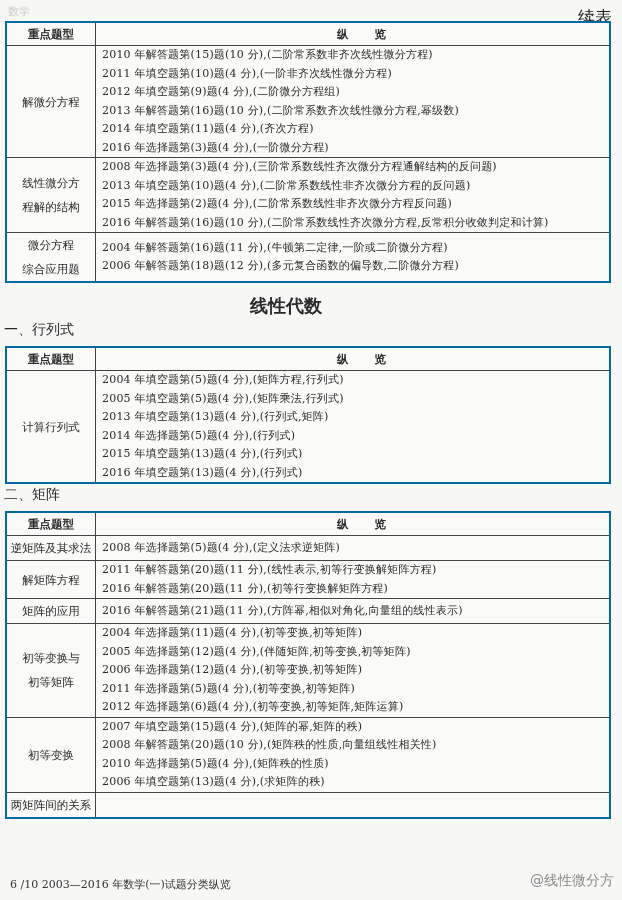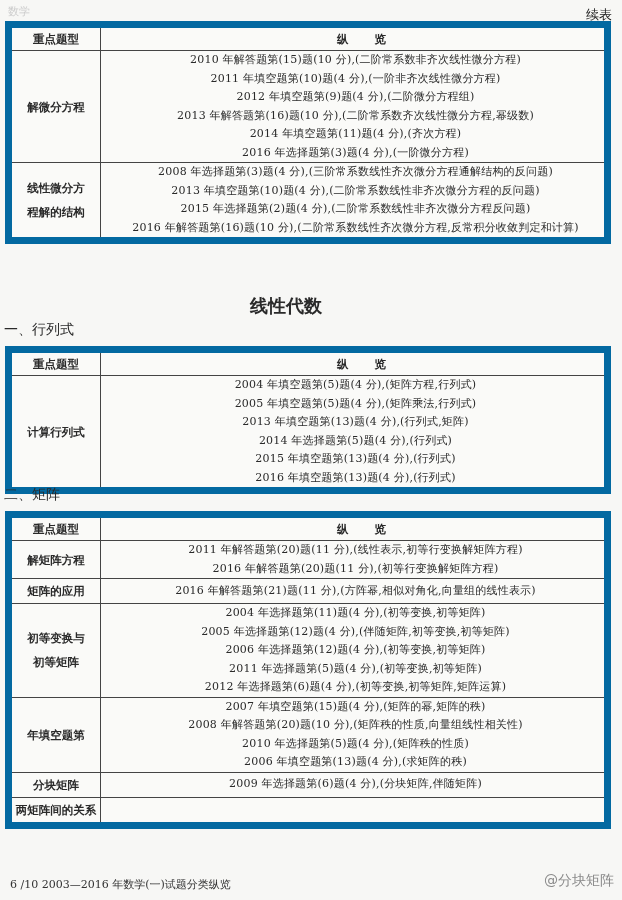--- a/index.html
+++ b/index.html
@@ -4,44 +4,44 @@
 <style>
   html, body { margin: 0; padding: 0; }
   body {
     width: 622px; height: 900px; overflow: hidden;
     background: #f7f7f5;
     font-family: "DejaVu Serif", "Liberation Serif", serif;
     color: #2a2a2a;
     position: relative;
   }
   .ghost-corner { position: absolute; left: 8px; top: 4px; font-size: 11px; color: #ccc; }
-  .continued { position: absolute; right: 10px; top: 6px; font-size: 13px; color: #222; }
+  .continued { position: absolute; right: 10px; top: 6px; font-size: 17px; color: #222; }
   table.t {
     position: absolute; left: 5px; width: 606px;
     border-collapse: collapse;
-    border: 7px solid #0369a1;
+    border: 2px solid #0369a1;
     background: #fafaf8;
   }
   table.t td, table.t th {
     border: 1px solid #444;
     padding: 0;
     font-size: 11.5px;
   }
   table.t th {
     height: 22px; font-weight: bold;
     font-family: "DejaVu Sans", "Liberation Sans", sans-serif;
     font-size: 11.5px;
   }
   td.cat {
     width: 88px; text-align: center; vertical-align: middle;
-    font-weight: bold;
+    font-weight: normal;
     font-family: "DejaVu Sans", "Liberation Sans", sans-serif;
     font-size: 11.5px; line-height: 24px;
   }
-  td.items { padding-left: 6px !important; vertical-align: middle; text-align: center; }
+  td.items { padding-left: 6px !important; vertical-align: middle; }
   .item { height: 18.5px; line-height: 18.5px; white-space: nowrap; font-size: 11px; letter-spacing: 0.2px; }
   th.overview span { letter-spacing: 26px; margin-left: 44px; }
   .section-title {
     position: absolute; left: 0; width: 572px; text-align: center;
     font-family: "DejaVu Sans", "Liberation Sans", sans-serif;
     font-weight: bold; font-size: 18px; top: 294px;
   }
   .sub-title { position: absolute; left: 4px; font-size: 14px; }
   .footer { position: absolute; left: 10px; top: 877px; font-size: 11px; color: #333; text-align: center; }
   .watermark { position: absolute; right: 8px; top: 872px; font-size: 14px; color: #8a8a8a;
@@ -79,20 +79,30 @@
           <div>线性微分方</div>
           <div>程解的结构</div>
         </td>
         <td class="items">
           <div class="item">2008 年选择题第(3)题(4 分),(三阶常系数线性齐次微分方程通解结构的反问题)</div>
           <div class="item">2013 年填空题第(10)题(4 分),(二阶常系数线性非齐次微分方程的反问题)</div>
           <div class="item">2015 年选择题第(2)题(4 分),(二阶常系数线性非齐次微分方程反问题)</div>
           <div class="item">2016 年解答题第(16)题(10 分),(二阶常系数线性齐次微分方程,反常积分收敛判定和计算)</div>
         </td>
       </tr>
+      <tr>
+        <td class="cat">
+          <div>微分方程</div>
+          <div>综合应用题</div>
+        </td>
+        <td class="items">
+          <div class="item">2004 年解答题第(16)题(11 分),(牛顿第二定律,一阶或二阶微分方程)</div>
+          <div class="item">2006 年解答题第(18)题(12 分),(多元复合函数的偏导数,二阶微分方程)</div>
+        </td>
+      </tr>
     </tbody>
 </table>
 
 <div class="section-title">线性代数</div>
 <div class="sub-title" style="top:321px;">一、行列式</div>
 
 <table class="t" id="t2" style="top:346px;">
   <thead>
     <tr>
       <th style="width:88px;">重点题型</th>
@@ -121,20 +131,28 @@
 <table class="t" id="t3" style="top:511px;">
   <thead>
     <tr>
       <th style="width:88px;">重点题型</th>
       <th class="overview"><span>纵览</span></th>
     </tr>
   </thead>
   <tbody>
       <tr>
         <td class="cat">
+          <div>逆矩阵及其求法</div>
+        </td>
+        <td class="items">
+          <div class="item">2008 年选择题第(5)题(4 分),(定义法求逆矩阵)</div>
+        </td>
+      </tr>
+      <tr>
+        <td class="cat">
           <div>解矩阵方程</div>
         </td>
         <td class="items">
           <div class="item">2011 年解答题第(20)题(11 分),(线性表示,初等行变换解矩阵方程)</div>
           <div class="item">2016 年解答题第(20)题(11 分),(初等行变换解矩阵方程)</div>
         </td>
       </tr>
       <tr>
         <td class="cat">
           <div>矩阵的应用</div>
@@ -151,40 +169,32 @@
         <td class="items">
           <div class="item">2004 年选择题第(11)题(4 分),(初等变换,初等矩阵)</div>
           <div class="item">2005 年选择题第(12)题(4 分),(伴随矩阵,初等变换,初等矩阵)</div>
           <div class="item">2006 年选择题第(12)题(4 分),(初等变换,初等矩阵)</div>
           <div class="item">2011 年选择题第(5)题(4 分),(初等变换,初等矩阵)</div>
           <div class="item">2012 年选择题第(6)题(4 分),(初等变换,初等矩阵,矩阵运算)</div>
         </td>
       </tr>
       <tr>
         <td class="cat">
-          <div>年填空题第</div>
+          <div>初等变换</div>
         </td>
         <td class="items">
           <div class="item">2007 年填空题第(15)题(4 分),(矩阵的幂,矩阵的秩)</div>
           <div class="item">2008 年解答题第(20)题(10 分),(矩阵秩的性质,向量组线性相关性)</div>
           <div class="item">2010 年选择题第(5)题(4 分),(矩阵秩的性质)</div>
           <div class="item">2006 年填空题第(13)题(4 分),(求矩阵的秩)</div>
         </td>
       </tr>
       <tr>
         <td class="cat">
-          <div>分块矩阵</div>
-        </td>
-        <td class="items">
-          <div class="item">2009 年选择题第(6)题(4 分),(分块矩阵,伴随矩阵)</div>
-        </td>
-      </tr>
-      <tr>
-        <td class="cat">
           <div>两矩阵间的关系</div>
         </td>
         <td class="items" style="height: 20px;"></td>
       </tr>
     </tbody>
 </table>
 
 <div class="footer">6 /10   2003—2016 年数学(一)试题分类纵览</div>
-<div class="watermark">@分块矩阵</div>
+<div class="watermark">@线性微分方</div>
 
 </body></html>

